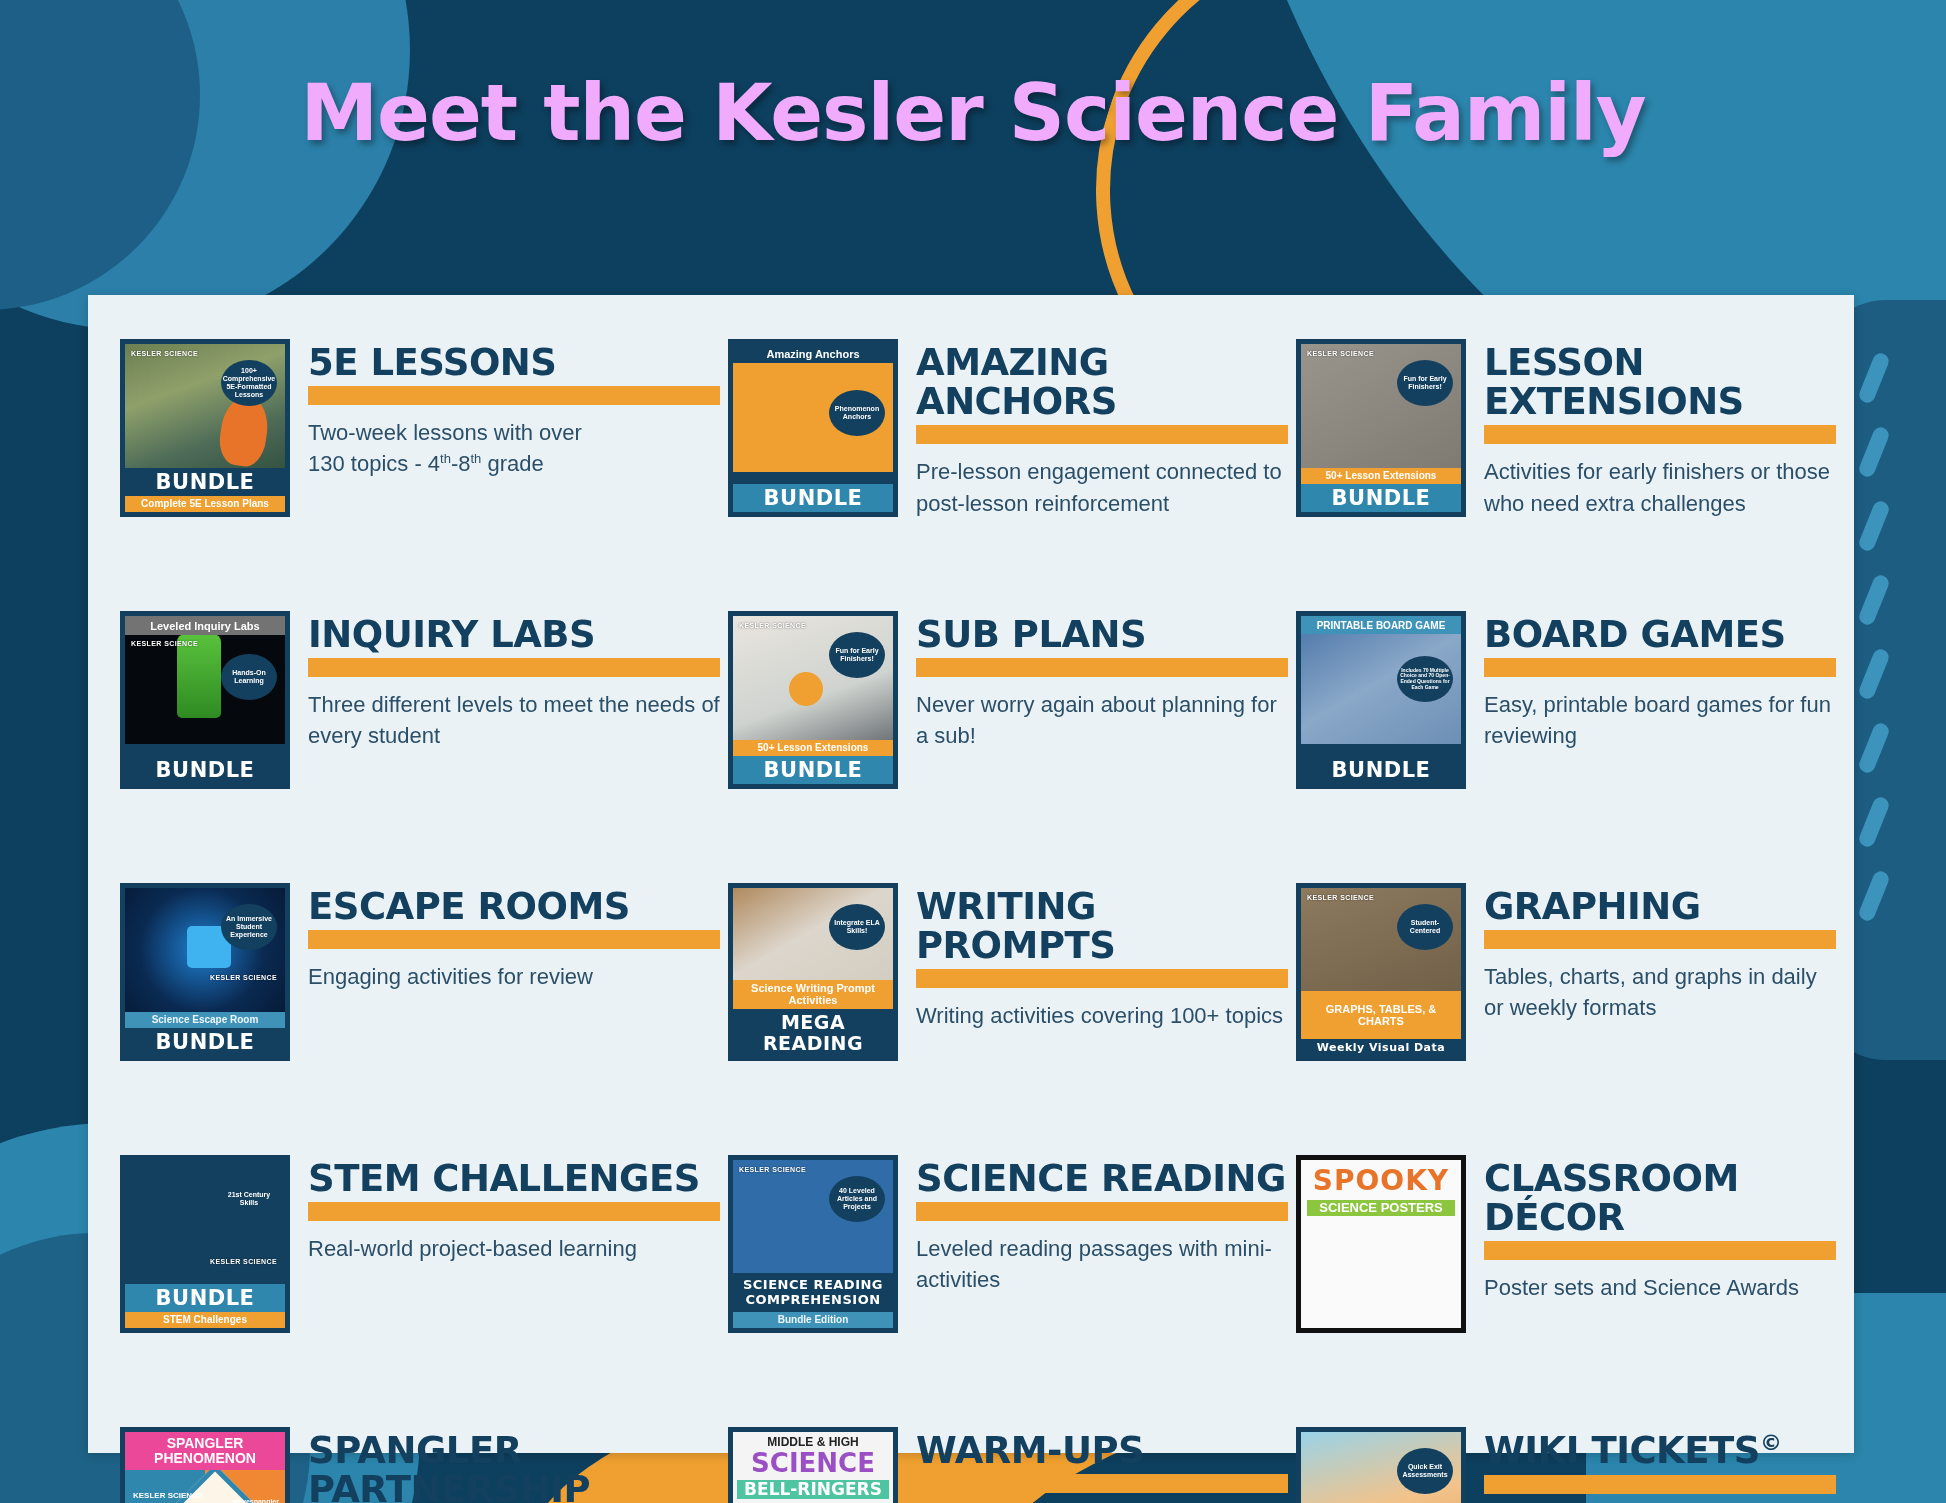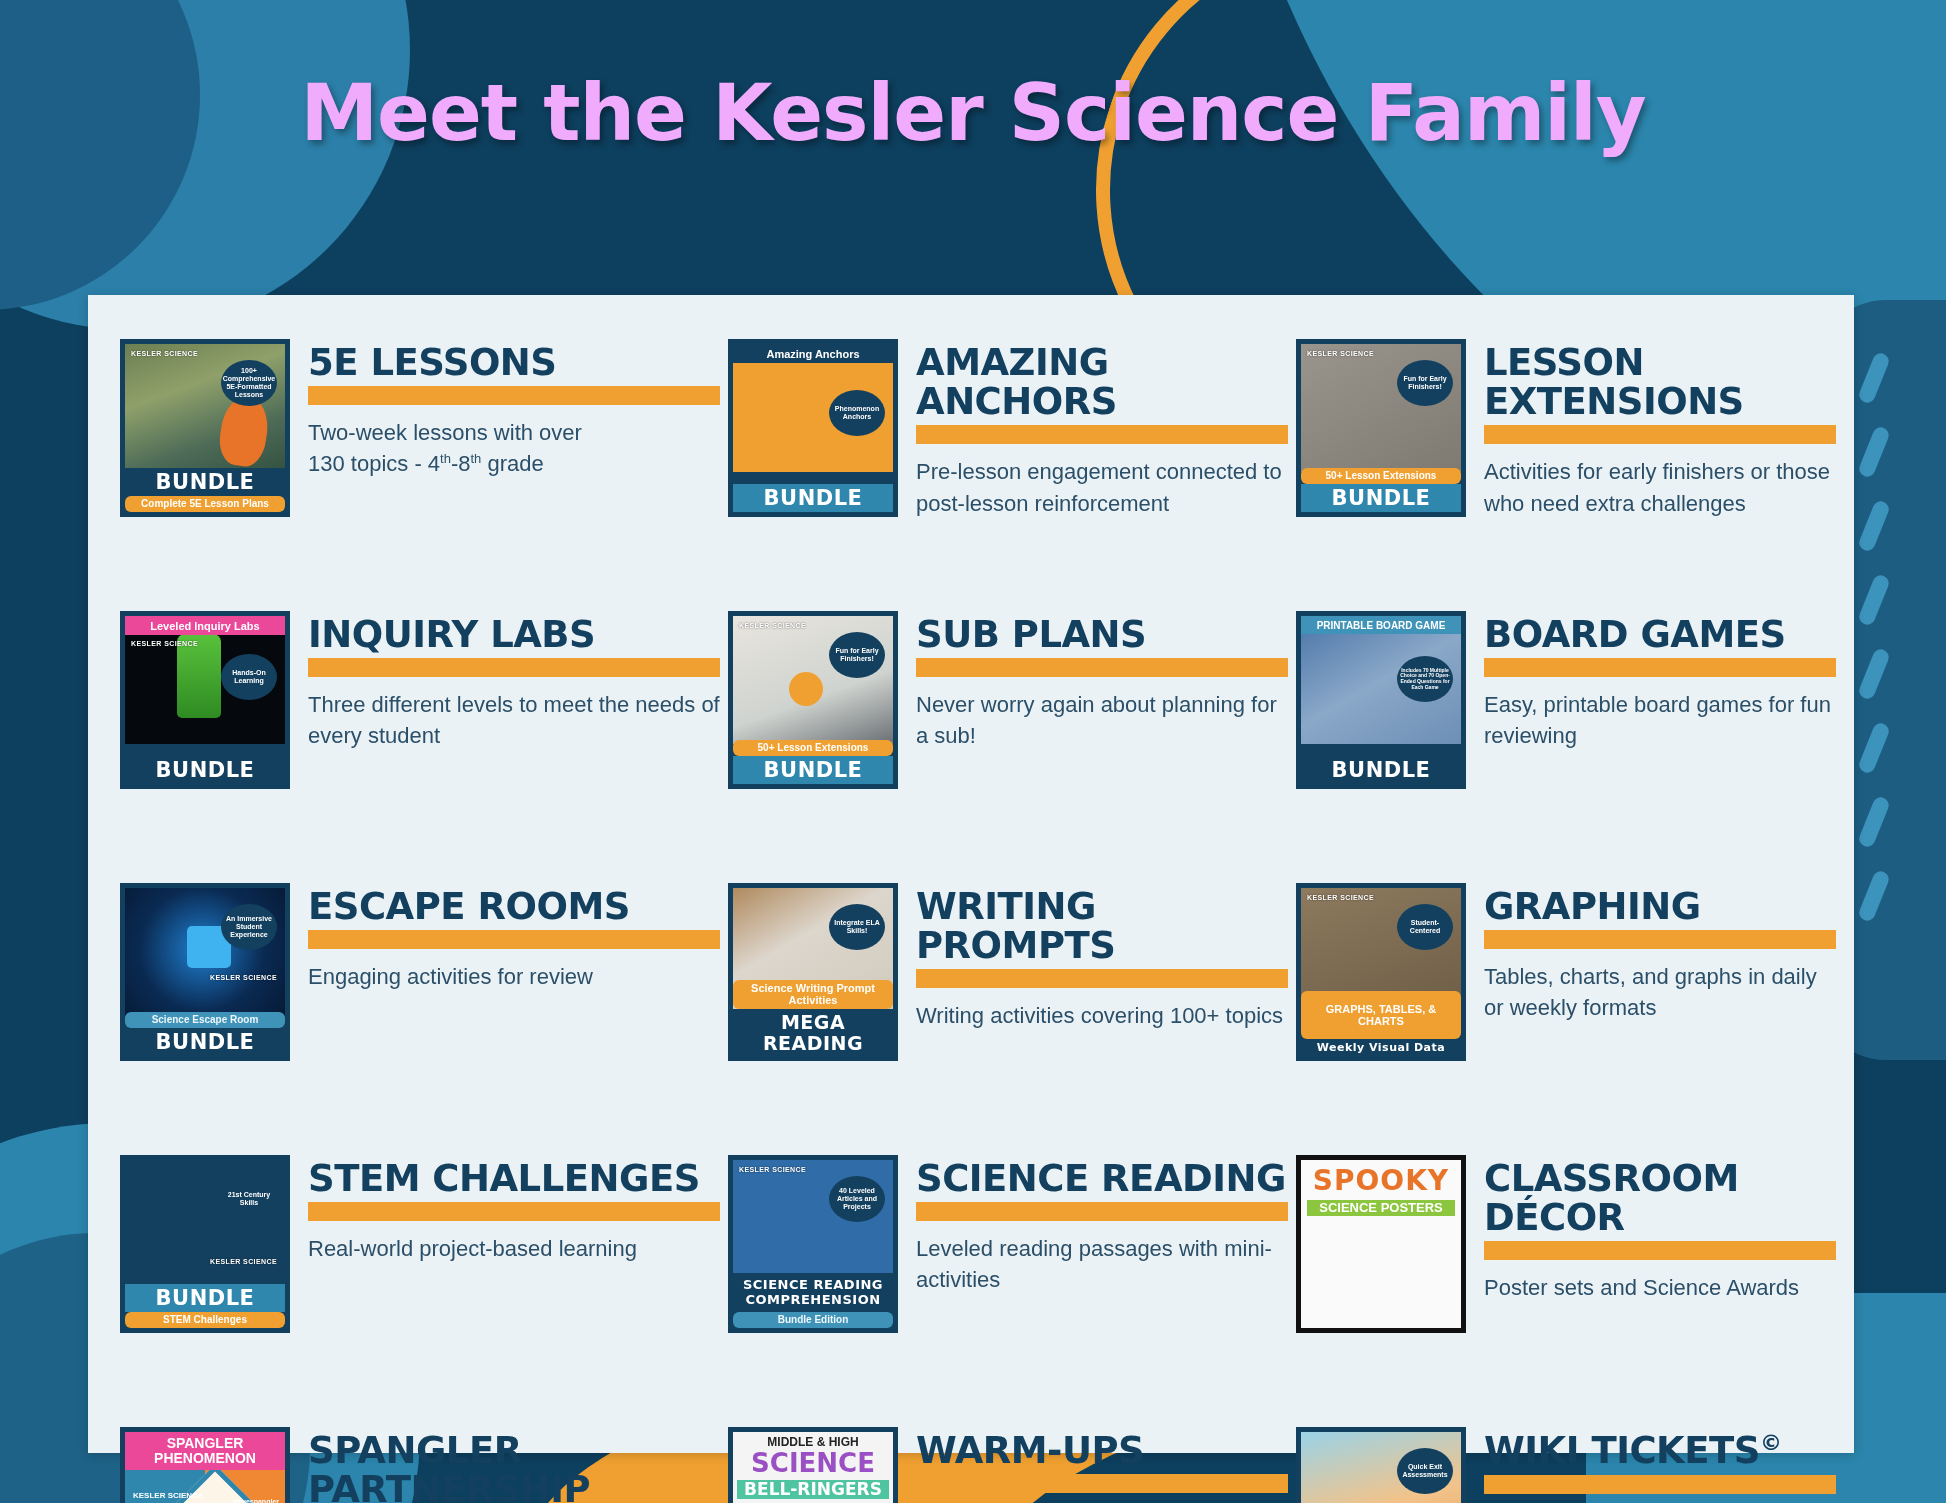--- a/index.html
+++ b/index.html
@@ -171,21 +171,20 @@
     font-family: "DejaVu Sans", sans-serif;
   }
   .thumb .bundle.teal { background: #2f87ad; }
   .thumb .subcap {
     background: #f0a030;
     color: #fff;
     font-size: 10px;
     text-align: center;
     padding: 2px 0 3px;
     font-weight: bold;
-    border-radius: 6px;
   }
   .thumb .subcap.teal { background: #3f93b8; color:#eef7fb; }
   .thumb .toptag {
     position: absolute; left:0; right:0; top:0;
     text-align: center;
     font-size: 11px;
     padding: 4px 0 3px;
     font-weight: bold;
     z-index: 3;
   }
@@ -342,21 +341,21 @@
         <div class="body">
           <div class="item-title">LESSON EXTENSIONS</div>
           <div class="rule"></div>
           <div class="desc">Activities for early finishers or those who need extra challenges</div>
         </div>
       </div>
 
       <div class="item">
         <div class="thumb">
           <div class="art art-labs"></div>
-          <div class="toptag" style="background:#ec4899">Leveled Inquiry Labs</div>
+          <div class="toptag" style="background:#737373">Leveled Inquiry Labs</div>
           <div class="ksl" style="top:24px">KESLER SCIENCE</div>
           <div class="badge" style="top:38px">Hands-On Learning</div>
           <div class="cap">
             <div class="bundle">BUNDLE</div>
           </div>
         </div>
         <div class="body">
           <div class="item-title">INQUIRY LABS</div>
           <div class="rule"></div>
           <div class="desc">Three different levels to meet the needs of every student</div>

